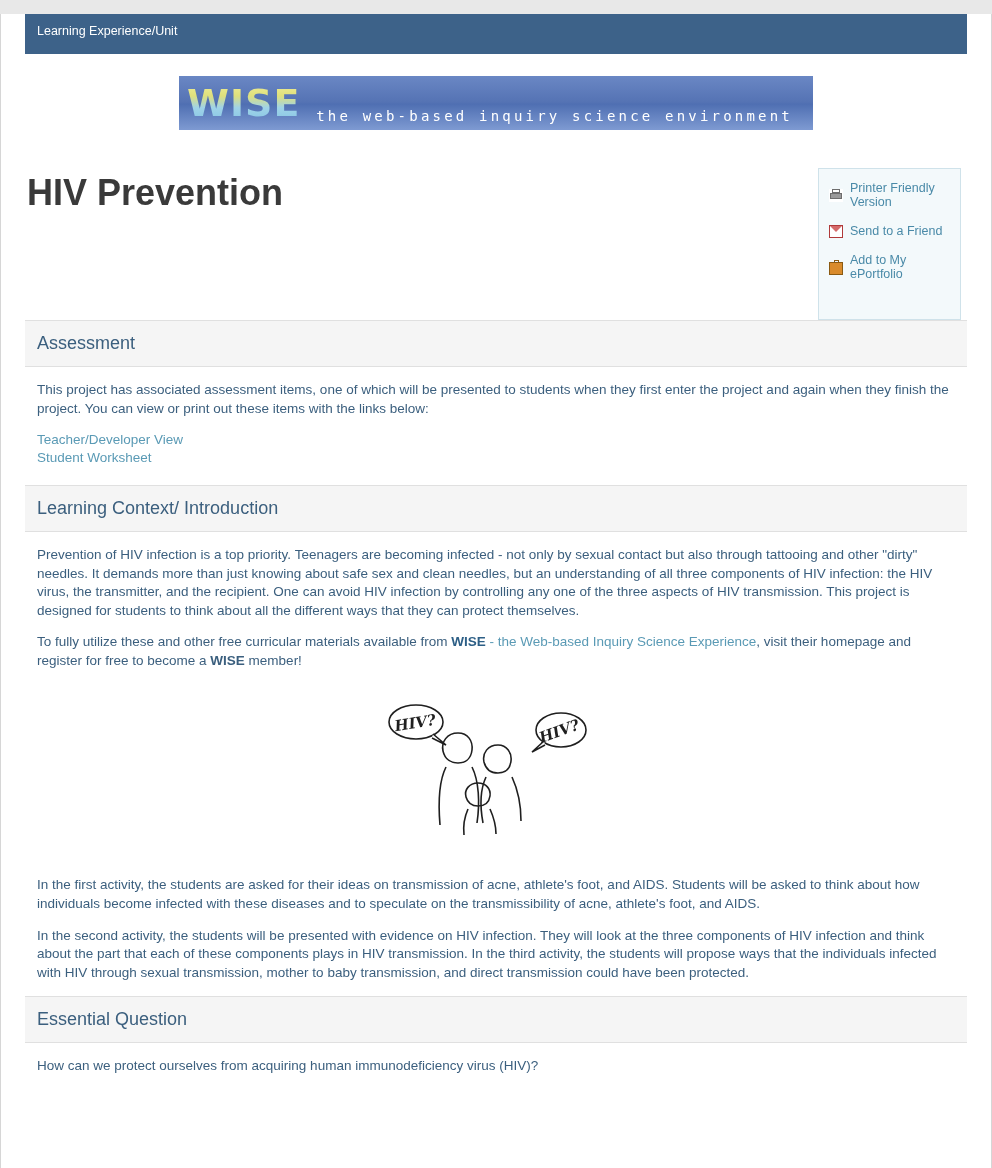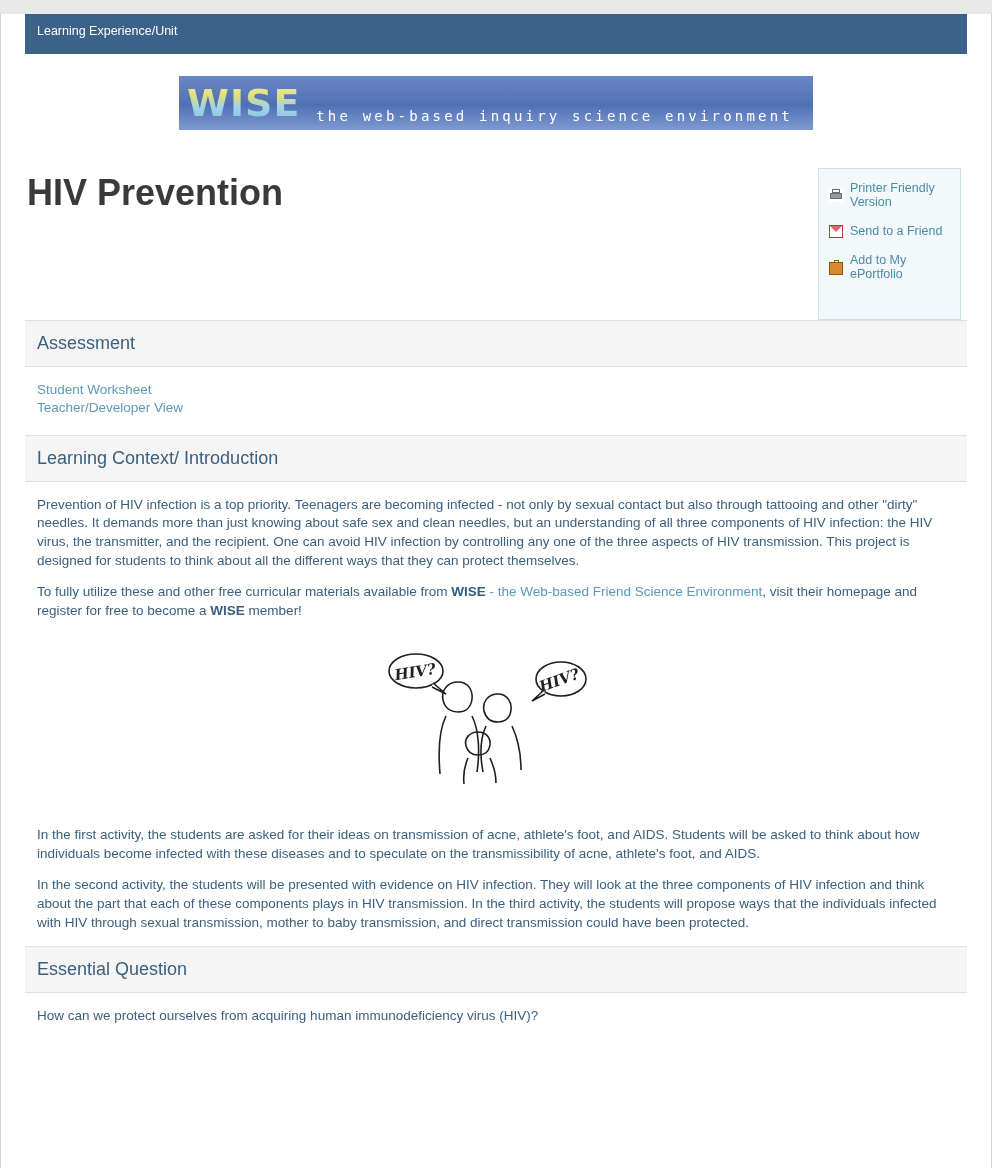--- a/index.html
+++ b/index.html
@@ -242,35 +242,36 @@
         <span class="tool-icon icon-briefcase"></span>
         <span class="label">Add to My ePortfolio</span>
       </div>
     </div>
   </div>
 
   <div class="section-head">
     <span>Assessment</span>
   </div>
   <div class="section-body">
+    <p>This project has associated assessment items, one of which will be presented to students when they first enter the project and again when they finish the project. You can view or print out these items with the links below:</p>
     <div class="link-list">
+      <a class="link" href="#">Teacher/Developer View</a>
       <a class="link" href="#">Student Worksheet</a>
-      <a class="link" href="#">Teacher/Developer View</a>
     </div>
     <div class="spacer-8"></div>
   </div>
 
   <div class="section-head">
     <span>Learning Context/ Introduction</span>
   </div>
   <div class="section-body">
     <p>Prevention of HIV infection is a top priority. Teenagers are becoming infected - not only by sexual contact but also through tattooing and other "dirty" needles. It demands more than just knowing about safe sex and clean needles, but an understanding of all three components of HIV infection: the HIV virus, the transmitter, and the recipient. One can avoid HIV infection by controlling any one of the three aspects of HIV transmission. This project is designed for students to think about all the different ways that they can protect themselves.</p>
 
     <p>
-      <span>To fully utilize these and other free curricular materials available from </span><a class="link" href="#"><span class="wise-strong">WISE</span><span> - the Web-based Friend Science Environment</span></a><span>, visit their homepage and register for free to become a </span><b>WISE</b><span> member!</span>
+      <span>To fully utilize these and other free curricular materials available from </span><a class="link" href="#"><span class="wise-strong">WISE</span><span> - the Web-based Inquiry Science Experience</span></a><span>, visit their homepage and register for free to become a </span><b>WISE</b><span> member!</span>
     </p>
 
 
     <div class="figure">
       <svg width="220" height="140" viewBox="0 0 220 140">
         <g fill="none" stroke="#1f1f1f" stroke-width="1.6">
 
           <ellipse cx="30" cy="25" rx="27" ry="17" fill="#ffffff"></ellipse>
           <path d="M47 37 L60 48 L46 41" fill="#ffffff" stroke="#1f1f1f"></path>
 

